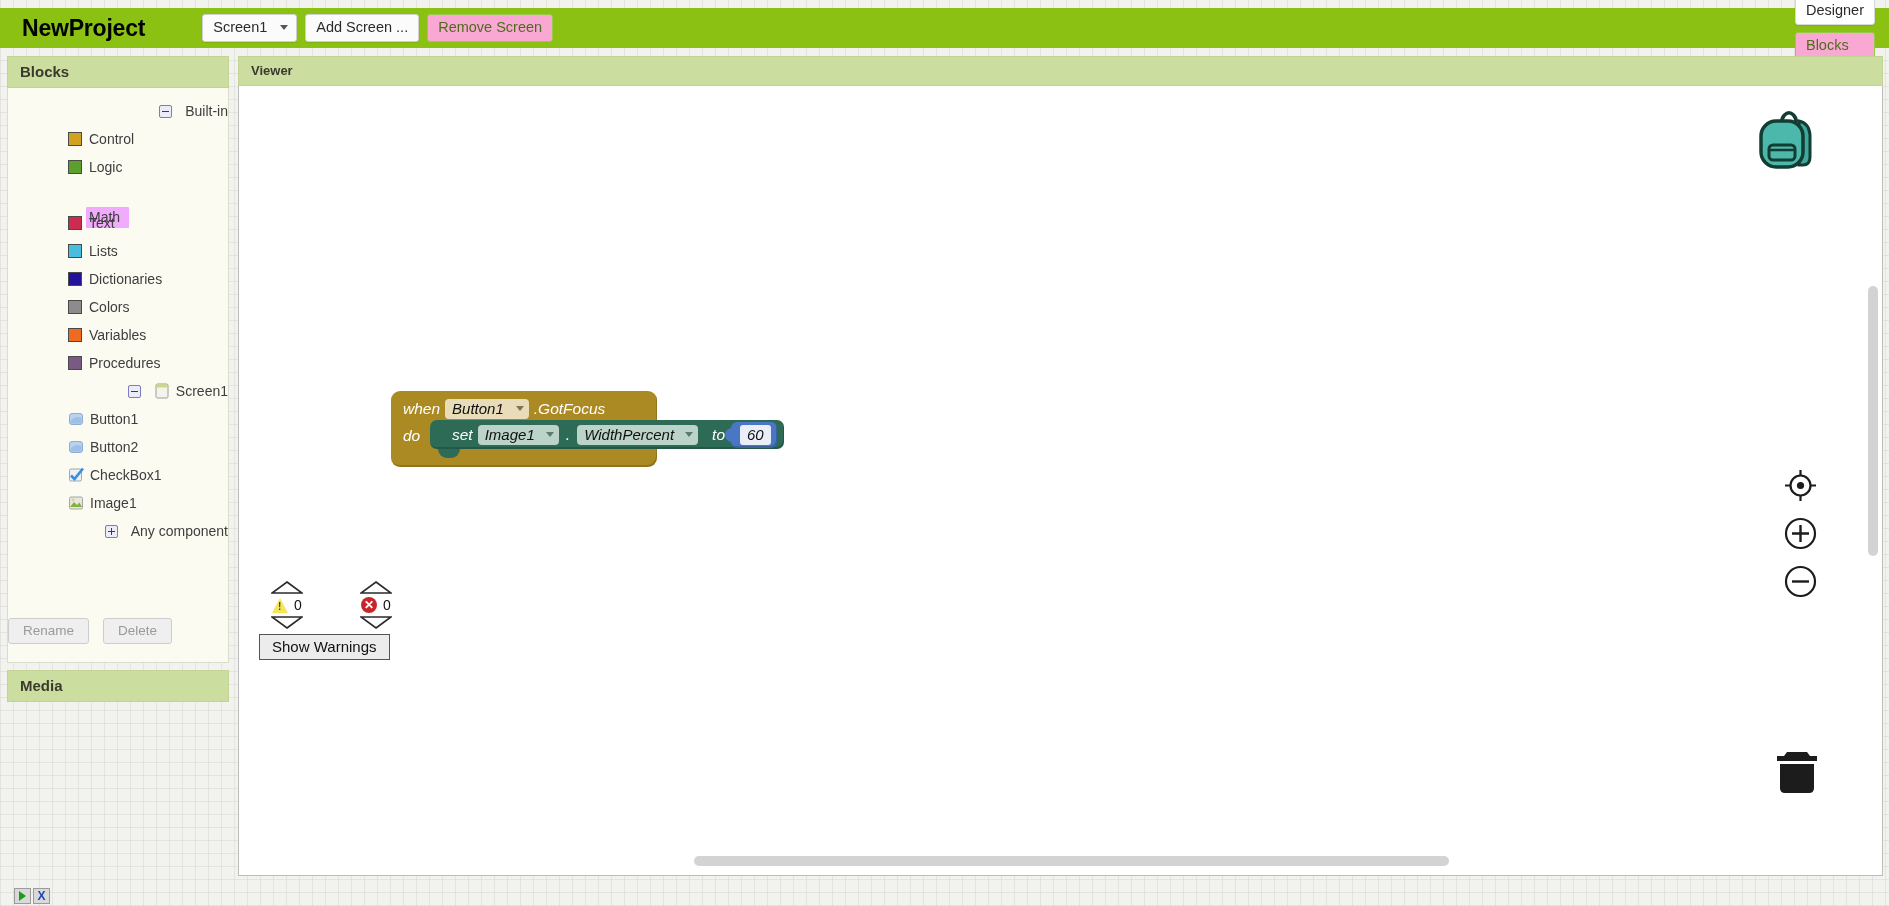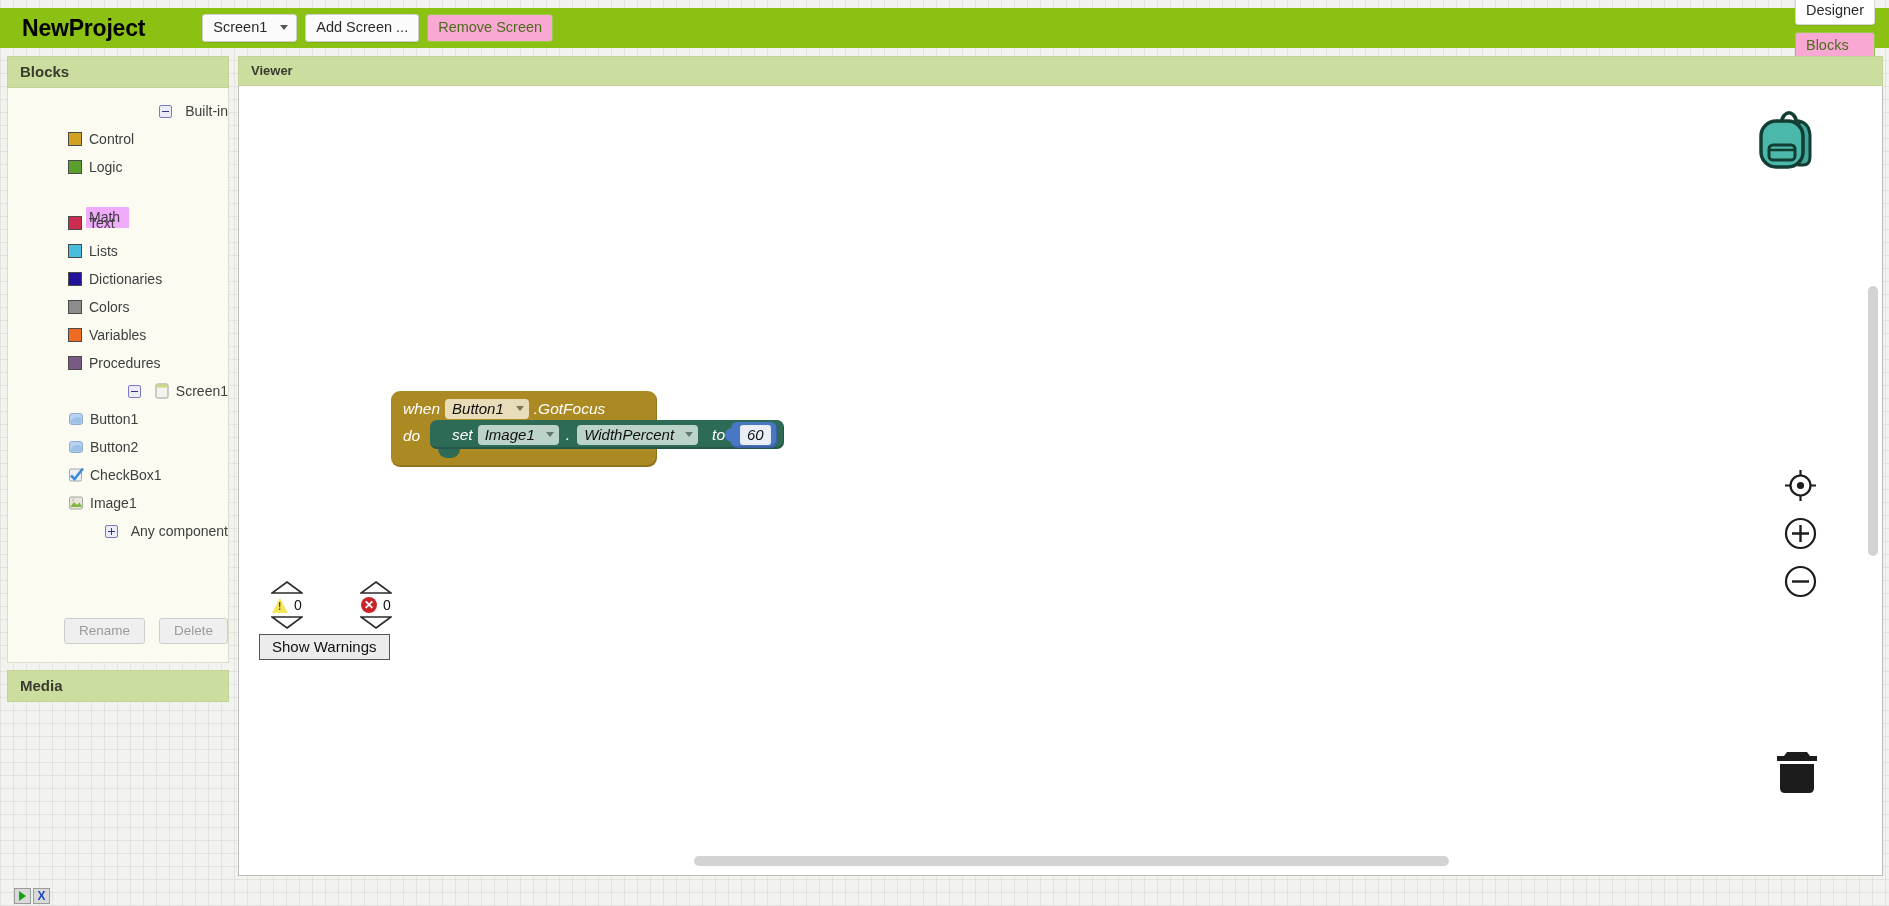--- a/index.html
+++ b/index.html
@@ -78,21 +78,21 @@
   }
   .swatch {
     width: 14px; height: 14px; border: 1.6px solid #4a4a4a;
     flex: none; margin-right: 7px;
   }
   .tree-row.selected .swatch { outline: 6px solid #dfe8b4; outline-offset: 0; position: relative; z-index: -1;}
   .comp-ico { width: 16px; height: 16px; flex: none; margin-right: 6px; }
 
   .rename-row {
     position: absolute; bottom: 18px; left: 0; right: 0;
-    display: flex; justify-content: flex-end; gap: 14px;
+    display: flex; justify-content: flex-start; gap: 14px;
   }
   .sm-btn {
     background: #efefef; border: 1px solid #cdcdcd; border-radius: 3px;
     font-size: 13.5px; color: #9a9a9a; padding: 4px 14px 5px; cursor: pointer;
   }
 
   #media-panel { margin-top: 7px; }
   #media-panel .panel-body { height: 82px; padding: 14px 0 0 0; }
   .media-file {
     display: flex; align-items: center; font-size: 13.5px;

